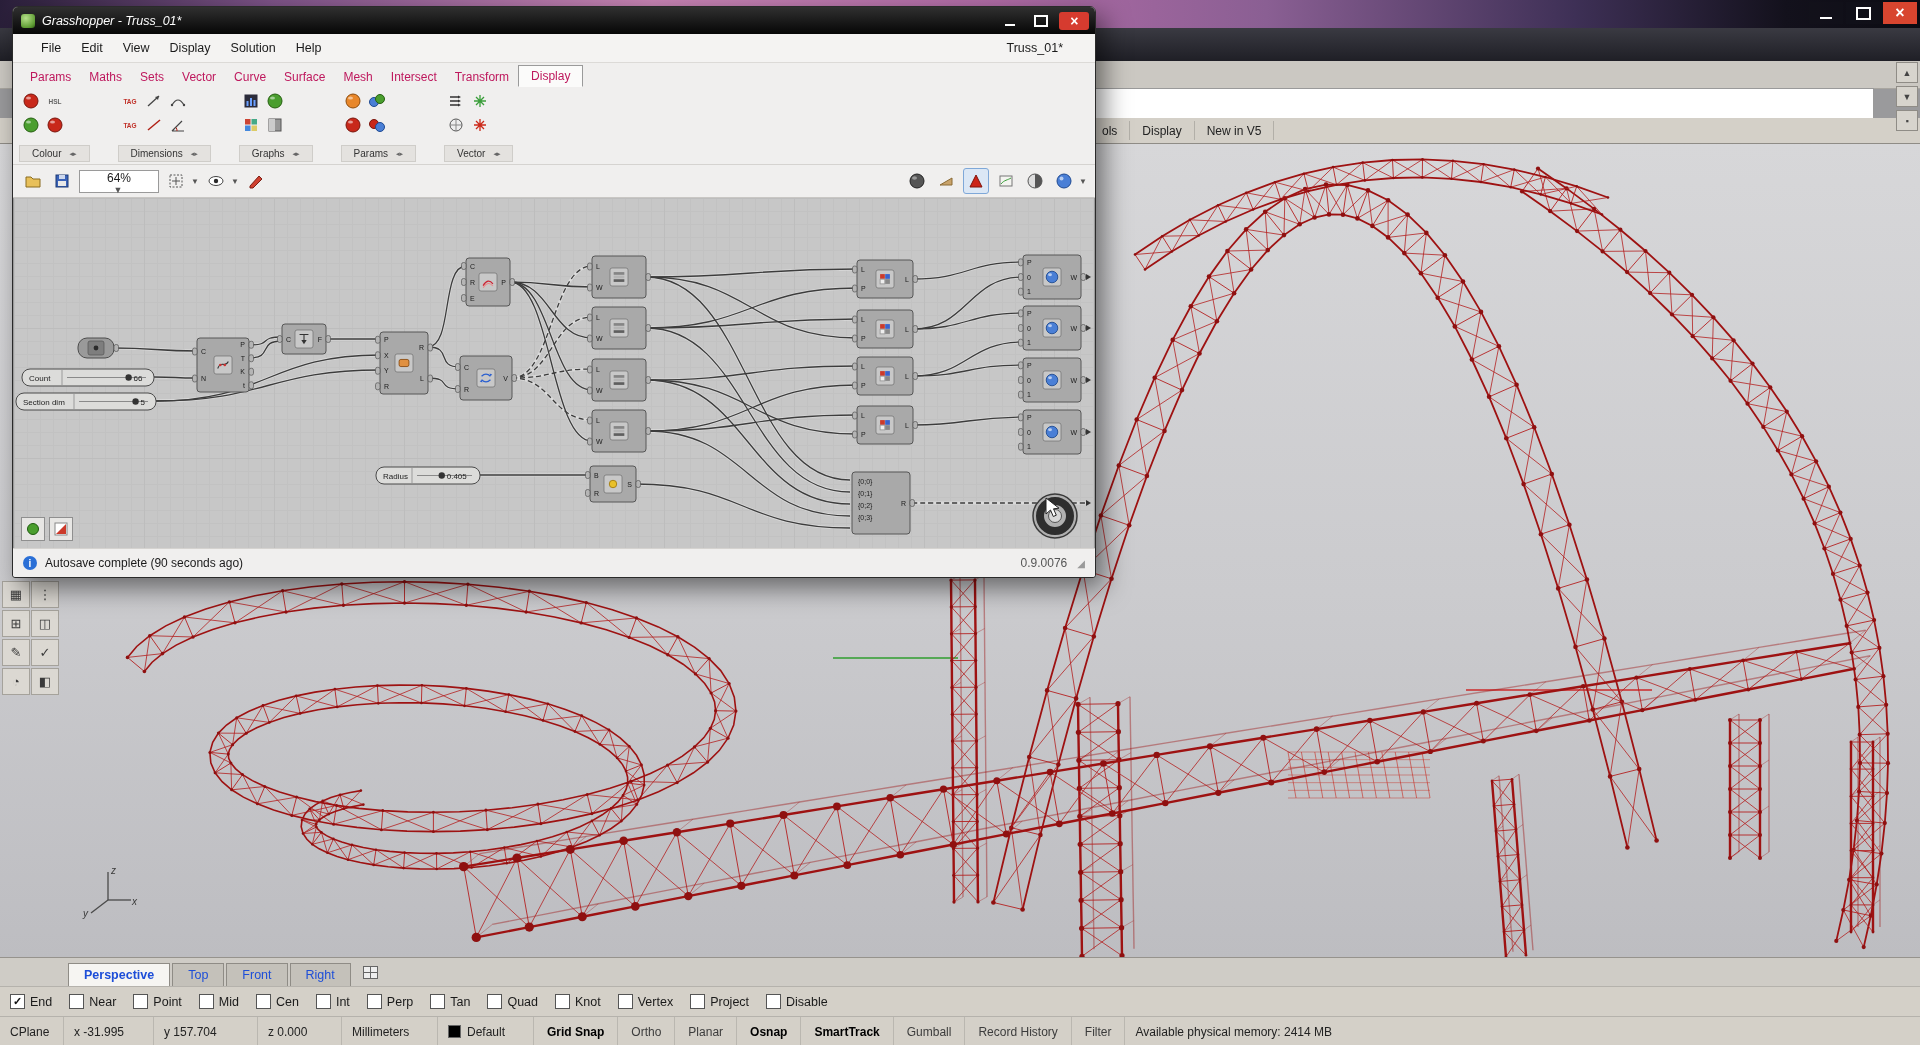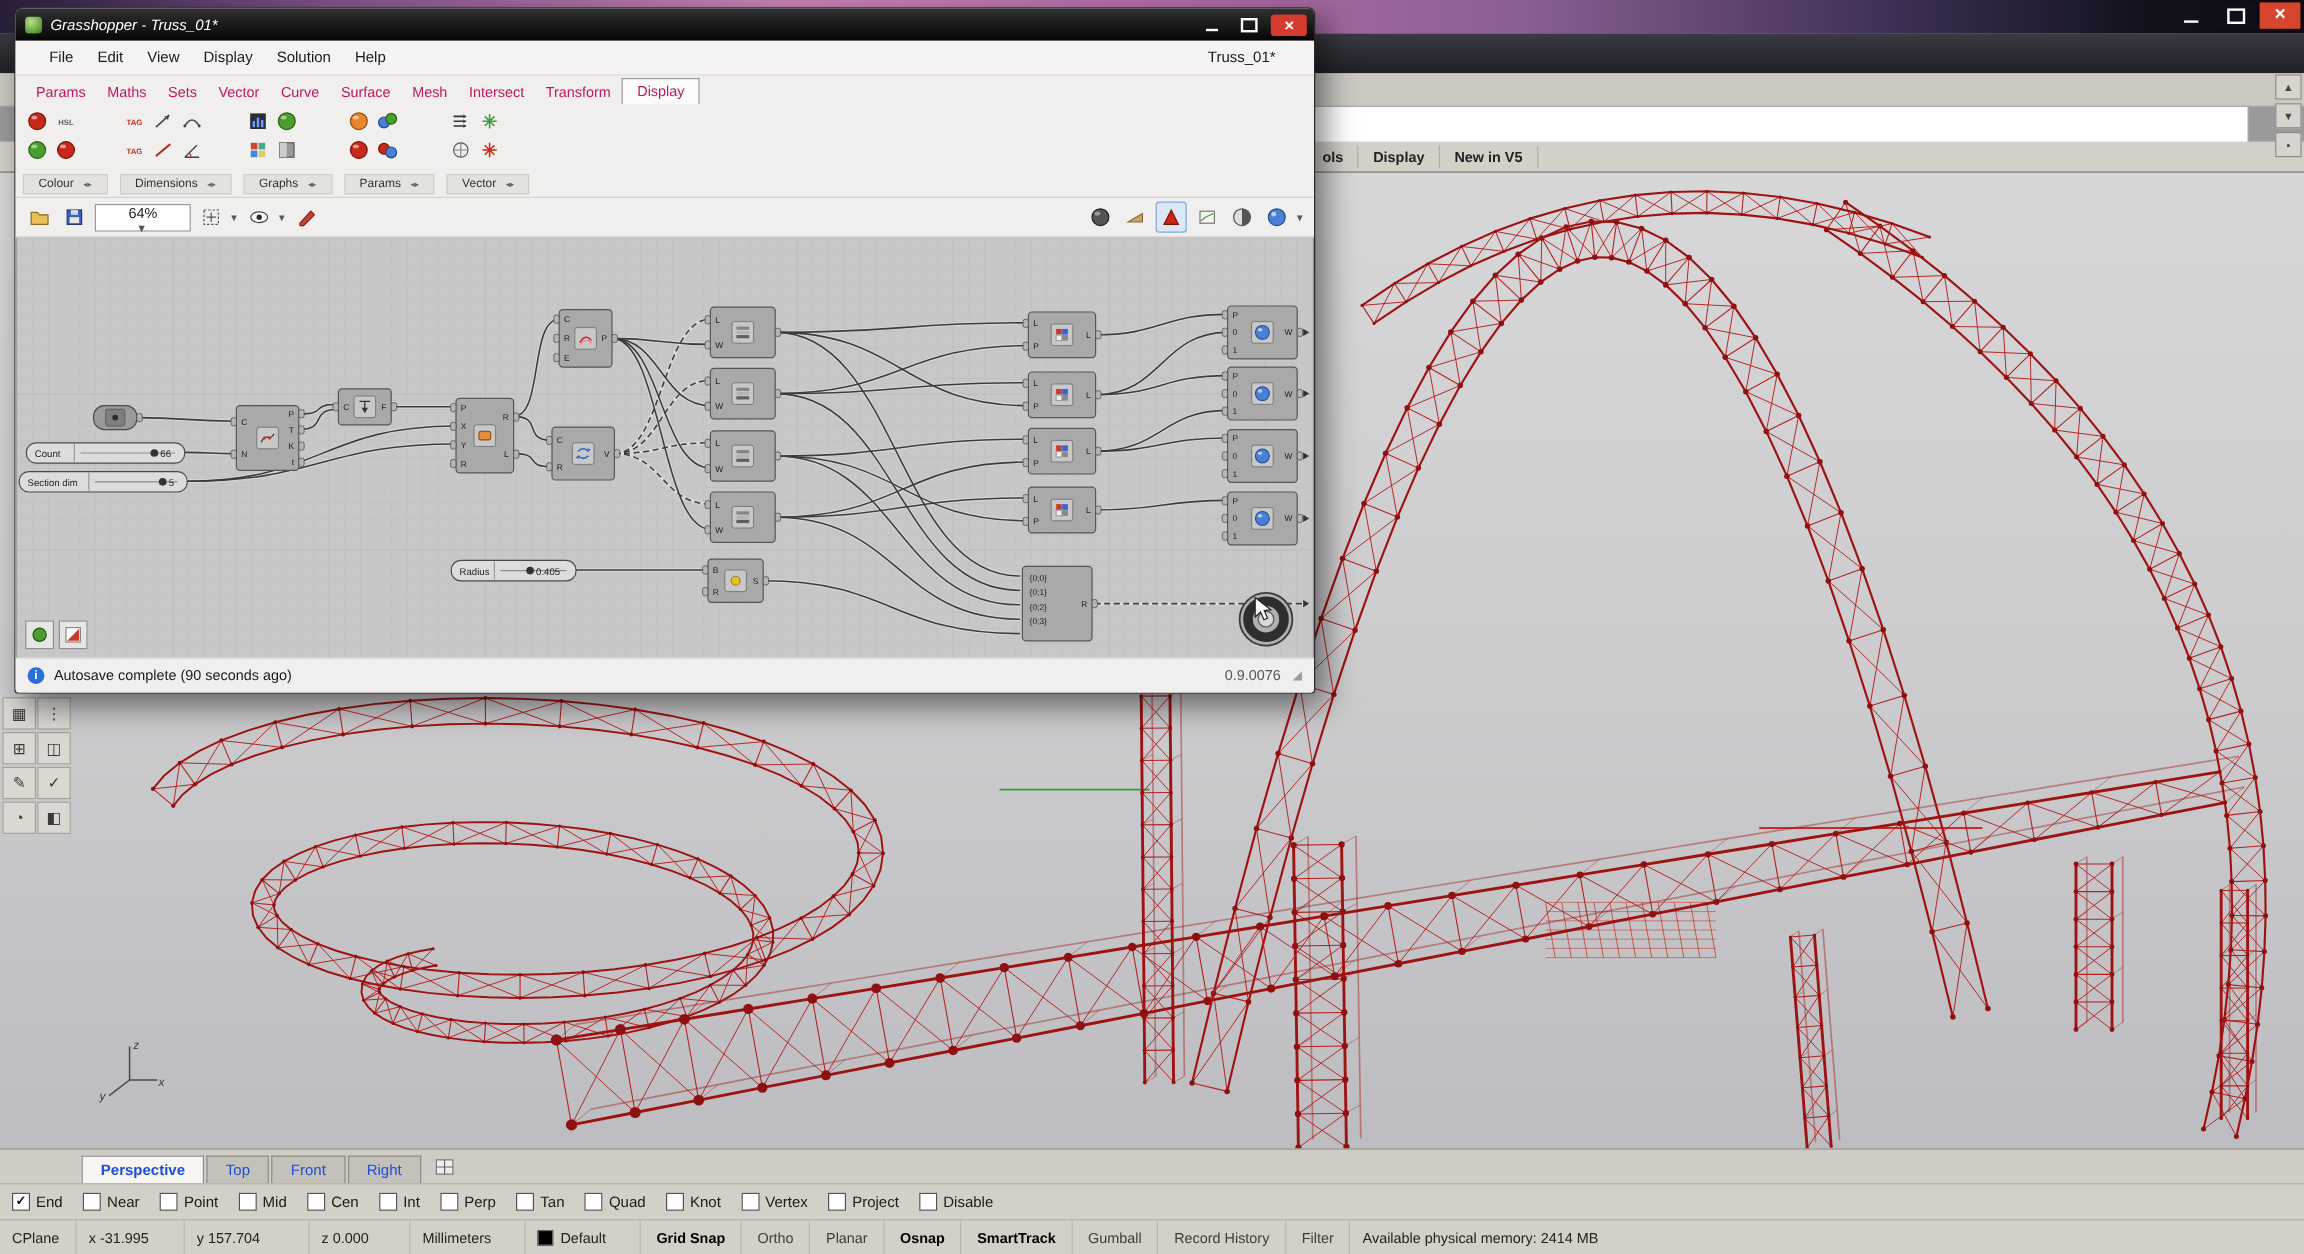--- a/index.html
+++ b/index.html
@@ -11,21 +11,21 @@
   #r-controls{position:absolute;right:3px;top:2px;display:flex;gap:3px;}
   .wbtn{width:34px;height:22px;display:flex;align-items:center;justify-content:center;background:rgba(20,20,30,.35);}
   .wbtn .bar{width:12px;height:2px;background:#fff;margin-top:9px;}
   .wbtn .box{width:11px;height:9px;border:2px solid #fff;}
   .wbtn.close{background:#d8452f;color:#fff;font-size:16px;font-weight:bold;}
   #r-dark{position:absolute;left:0;top:28px;width:1920px;height:33px;background:linear-gradient(#3a3a42,#1f1f26);}
   #r-toolrow{position:absolute;left:0;top:61px;width:1920px;height:27px;background:#cbc8c2;border-bottom:1px solid #a9a6a0;}
   #r-cmd{position:absolute;left:1086px;top:88px;width:786px;height:30px;background:#ffffff;border:1px solid #9a9a9a;}
   #r-tabsrow{position:absolute;left:0;top:118px;width:1920px;height:25px;background:#d4d0c8;border-bottom:1px solid #8f8c86;}
   #r-tabs{position:absolute;left:1090px;top:0;height:25px;display:flex;align-items:center;font-size:12px;color:#222;}
-  .r-tab{padding:0 12px;border-right:1px solid #b2afa8;height:19px;display:flex;align-items:center;font-weight:bold;}
+  .r-tab{padding:0 12px;border-right:1px solid #b2afa8;height:19px;display:flex;align-items:center;}
   #r-edge{position:absolute;right:2px;top:62px;display:flex;flex-direction:column;gap:3px;}
   .edge-btn{width:20px;height:19px;background:#d7d4cd;border:1px solid #8f8c86;font-size:9px;color:#444;
             display:flex;align-items:center;justify-content:center;}
   
   #viewport{position:absolute;left:0;top:143px;width:1920px;height:814px;
     background:linear-gradient(#d7d7d9 0%,#cbcbce 55%,#bdbdc1 100%);border-top:1px solid #8f8c86;}
   #truss-svg{position:absolute;left:0;top:0;}
   .tc{stroke:#9e1212;fill:none;}
   .tb{stroke:#b42020;fill:none;}
   .tback{stroke:rgba(158,18,18,.42);fill:none;}
@@ -64,21 +64,21 @@
   .ghbtn .bar{width:10px;height:2px;background:#fff;margin-top:8px;}
   .ghbtn .box{width:10px;height:8px;border:2px solid #fff;}
   .ghbtn.close{width:30px;background:#d63b2f;border-radius:3px;color:#fff;font-size:14px;font-weight:bold;}
   #gh-menubar{height:28px;background:#f4f3f2;display:flex;align-items:center;font-size:12.5px;
               border-bottom:1px solid #dcdad7;flex:none;padding:0 18px;}
   .gh-menu-item{padding:0 10px;}
   #gh-doc{margin-left:auto;padding-right:14px;}
   #gh-tabs{height:24px;display:flex;align-items:flex-end;font-size:12px;background:#f0efee;flex:none;padding:0 8px;}
   .gh-tab{padding:3px 9px;color:#be185d;}
   .gh-tab.active{border:1px solid #9a9a9a;border-bottom:1px solid #fbfbfa;background:#fbfbfa;padding:3px 12px;}
-  #gh-ribbon{height:78px;display:flex;gap:10px;padding:2px 6px;background:#f0efee;
+  #gh-ribbon{height:78px;display:flex;gap:28px;padding:2px 6px;background:#f0efee;
              border-bottom:1px solid #d5d3d0;flex:none;box-sizing:border-box;}
   .gh-group{display:flex;flex-direction:column;}
   .gh-icon-row{display:flex;}
   .icell{width:24px;height:24px;display:flex;align-items:center;justify-content:center;}
   .gh-group-label{margin-top:auto;height:15px;font-size:10px;color:#333;background:#e4e2df;
                   border:1px solid #cfcdc9;display:flex;align-items:center;justify-content:center;
                   padding:0 12px;gap:8px;white-space:nowrap;}
   .gh-group-label .dd{font-size:7px;color:#666;}
   #gh-cvtoolbar{height:32px;display:flex;align-items:center;gap:5px;padding:0 8px;background:#f0efee;
                 border-bottom:1px solid #c9c7c4;flex:none;}

